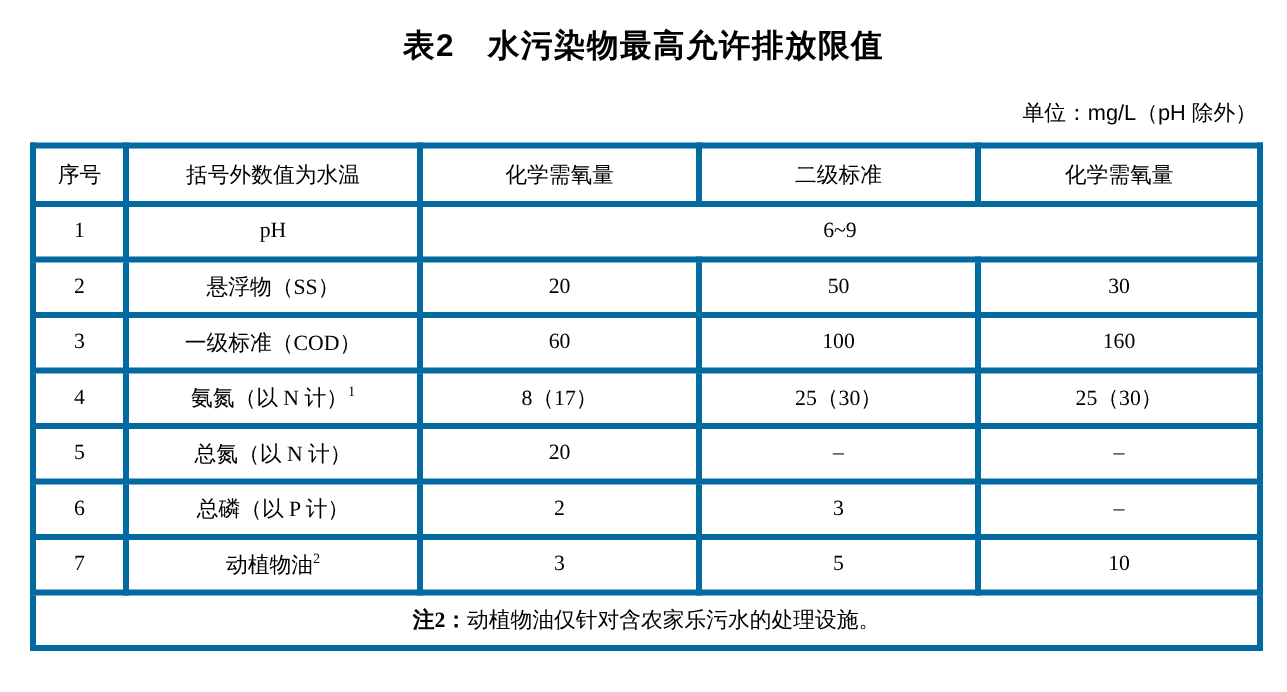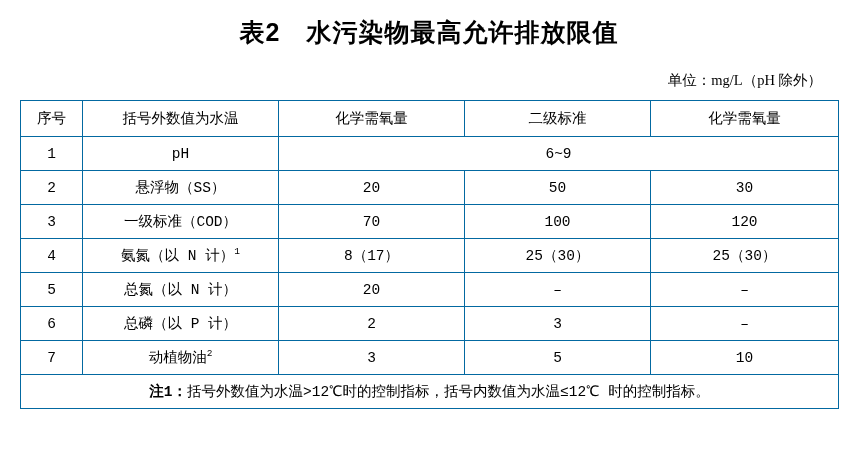--- a/index.html
+++ b/index.html
@@ -15,50 +15,50 @@
     overflow: hidden;
   }
   .page {
     position: relative;
     width: 858px;
     height: 461px;
     box-sizing: border-box;
   }
   .title {
     text-align: center;
-    font-size: 25px;
+    font-size: 21px;
     font-weight: bold;
     letter-spacing: 1px;
     padding-top: 16px;
     font-family: "Liberation Sans", "DejaVu Sans", sans-serif;
   }
   .unit-line {
     text-align: right;
     font-size: 14.5px;
-    padding-right: 36px;
+    padding-right: 20px;
     padding-top: 22px;
-    font-family: Liberation Serif, serif;
+    font-family: Liberation Sans, sans-serif;
   }
   .table-wrap {
     padding: 10px 20px 0 20px;
   }
   table.limits {
     border-collapse: collapse;
     width: 818px;
     margin: 0 auto;
     table-layout: fixed;
   }
   table.limits th,
   table.limits td {
-    border: 1px solid #0369a1;
+    border: 4px solid #0369a1;
     text-align: center;
     vertical-align: middle;
     font-size: 14.5px;
     height: 33px;
-    font-family: Liberation Mono, monospace;
+    font-family: Liberation Serif, serif;
     padding: 0 2px;
   }
   table.limits th {
     font-weight: normal;
     height: 35px;
   }
   col.c-no      { width: 62px; }
   col.c-name    { width: 196px; }
   col.c-l1      { width: 186px; }
   col.c-l2      { width: 186px; }
@@ -114,23 +114,23 @@
         <tr>
           <td>2</td>
           <td>悬浮物（SS）</td>
           <td>20</td>
           <td>50</td>
           <td>30</td>
         </tr>
         <tr>
           <td>3</td>
           <td>一级标准（COD）</td>
-          <td>70</td>
+          <td>60</td>
           <td>100</td>
-          <td>120</td>
+          <td>160</td>
         </tr>
         <tr>
           <td>4</td>
           <td><span>氨氮（以 N 计）</span><sup>1</sup></td>
           <td>8（17）</td>
           <td>25（30）</td>
           <td>25（30）</td>
         </tr>
         <tr>
           <td>5</td>
@@ -147,19 +147,19 @@
           <td>–</td>
         </tr>
         <tr>
           <td>7</td>
           <td><span>动植物油</span><sup>2</sup></td>
           <td>3</td>
           <td>5</td>
           <td>10</td>
         </tr>
         <tr>
-          <td colspan="5" class="note-cell"><span class="note-label">注1：</span><span>括号外数值为水温&gt;12℃时的控制指标，括号内数值为水温≤12℃ 时的控制指标。</span></td>
+          <td colspan="5" class="note-cell"><span class="note-label">注2：</span><span>动植物油仅针对含农家乐污水的处理设施。</span></td>
         </tr>
       </tbody>
     </table>
   </div>
 
 </div>
 
 </body></html>

